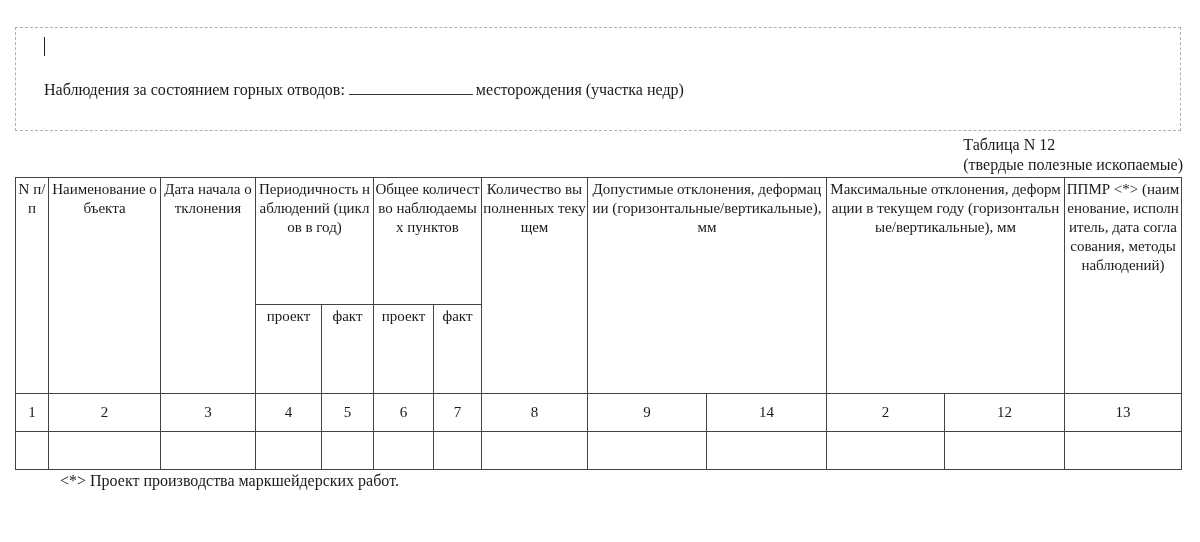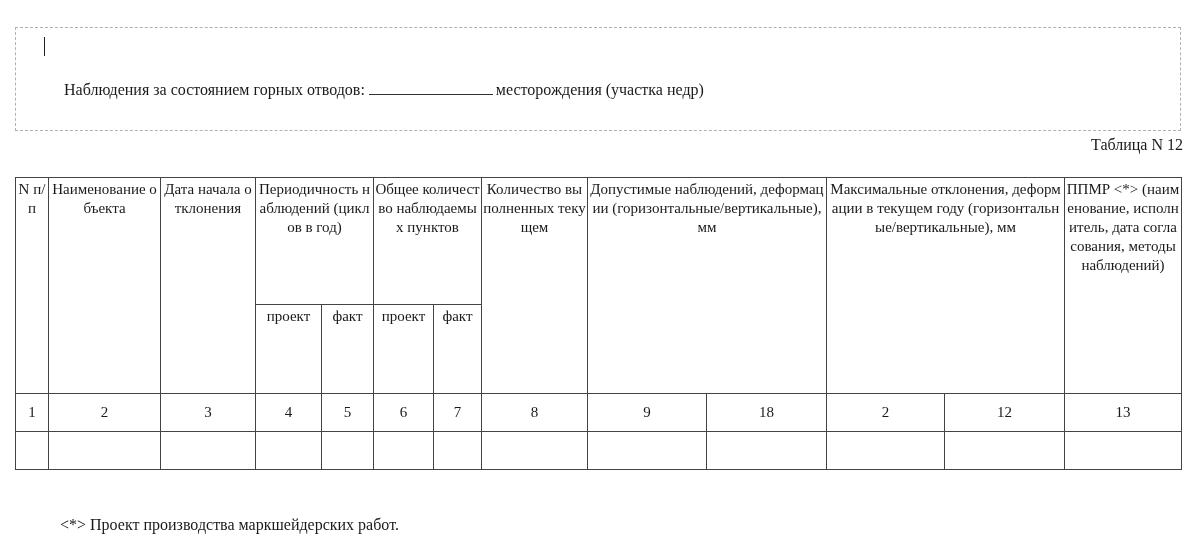--- a/index.html
+++ b/index.html
@@ -32,21 +32,20 @@
     width: 1px;
     height: 19px;
     background: #222;
   }
   .heading {
     position: absolute;
     left: 44px;
     top: 80px;
     font-size: 16px;
     white-space: pre;
-    margin-left: 20px;
   }
   .heading .blank {
     display: inline-block;
     width: 124px;
     border-bottom: 1px solid #333;
     height: 14px;
     vertical-align: baseline;
     margin: 0 3px 0 4px;
   }
   .table-caption {
@@ -79,34 +78,35 @@
     height: 37px;
     padding: 0;
   }
   table.main tr.empty td {
     height: 37px;
     padding: 0;
   }
   .footnote {
     position: absolute;
     left: 60px;
-    top: 516px;
+    top: 472px;
     font-size: 16px;
   }
 </style>
 </head>
 <body>
 
 <div class="frame"></div>
 <div class="cursor"></div>
 
 <div class="heading"><span>Наблюдения за состоянием горных отводов:</span><span class="blank"></span><span>месторождения (участка недр)</span></div>
 
 <div class="table-caption">
   <div>Таблица N 12</div>
+  <div>(твердые полезные ископаемые)</div>
 </div>
 
 <table class="main">
   <colgroup>
     <col style="width:33px">
     <col style="width:112px">
     <col style="width:95px">
     <col style="width:66px">
     <col style="width:52px">
     <col style="width:60px">
@@ -119,41 +119,41 @@
     <col style="width:117px">
   </colgroup>
   <tbody>
       <tr style="height:127px">
     <td rowspan="2">N п/п</td>
     <td rowspan="2">Наименование объекта</td>
     <td rowspan="2">Дата начала отклонения</td>
     <td colspan="2">Периодичность наблюдений (циклов в год)</td>
     <td colspan="2">Общее количество наблюдаемых пунктов</td>
     <td rowspan="2">Количество выполненных текущем</td>
-    <td colspan="2" rowspan="2">Допустимые наблюдений, деформации (горизонтальные/вертикальные), мм</td>
+    <td colspan="2" rowspan="2">Допустимые отклонения, деформации (горизонтальные/вертикальные), мм</td>
     <td colspan="2" rowspan="2">Максимальные отклонения, деформации в текущем году (горизонтальные/вертикальные), мм</td>
     <td rowspan="2">ППМР &lt;*&gt; (наименование, исполнитель, дата согласования, методы наблюдений)</td>
   </tr>
   <tr style="height:89px">
     <td>проект</td>
     <td>факт</td>
     <td>проект</td>
     <td>факт</td>
   </tr>
   <tr class="num">
     <td>1</td>
     <td>2</td>
     <td>3</td>
     <td>4</td>
     <td>5</td>
     <td>6</td>
     <td>7</td>
     <td>8</td>
     <td>9</td>
-    <td>18</td>
+    <td>14</td>
     <td>2</td>
     <td>12</td>
     <td>13</td>
   </tr>
   <tr class="empty">
     <td></td>
     <td></td>
     <td></td>
     <td></td>
     <td></td>

